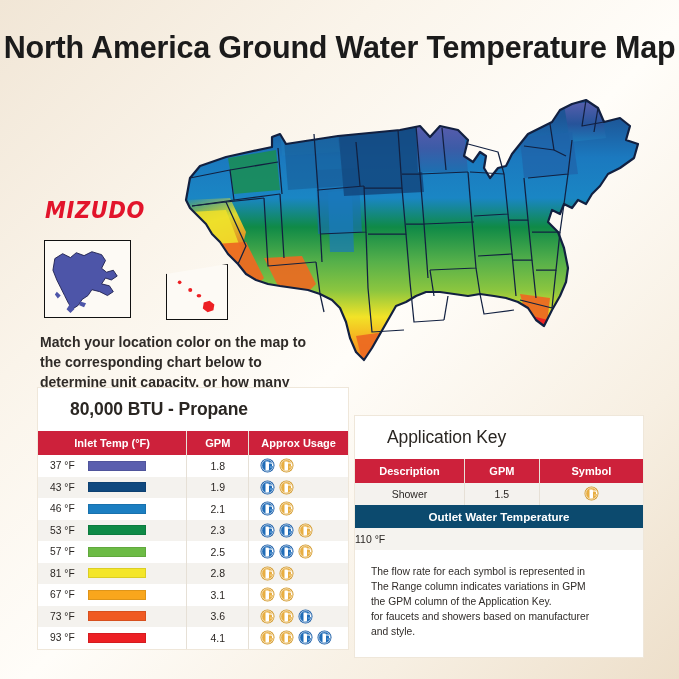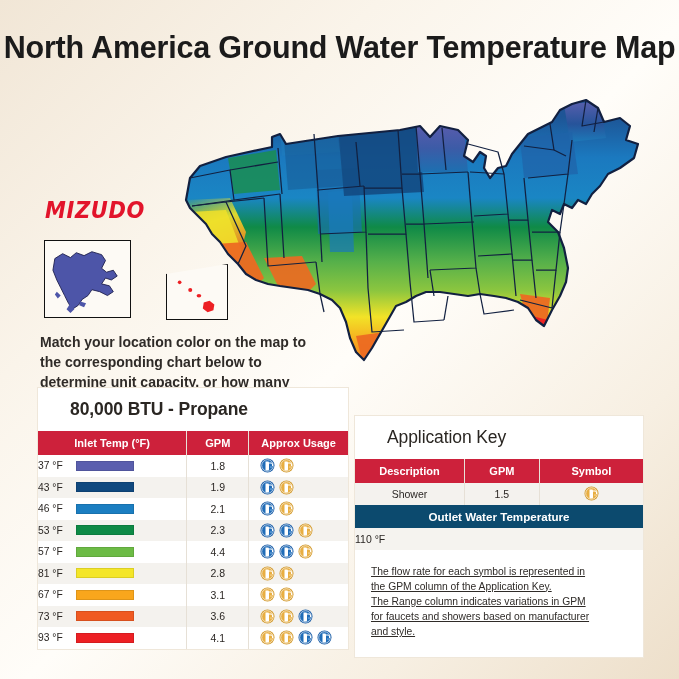--- a/index.html
+++ b/index.html
@@ -136,21 +136,21 @@
     border-right: 1px solid #e6e0d6;
     background: #ffffff;
   }
   table.grid td:last-child { border-right: none; }
   table.grid tr.alt td { background: #f4f2ee; }
 
   .temp-cell {
     display: flex;
     align-items: center;
     gap: 9px;
-    padding-left: 0;
+    padding-left: 12px;
   }
   .temp-label { width: 29px; text-align: left; font-size: 10.3px; }
   .swatch {
     height: 10px;
     width: 58px;
     border: 0.8px solid rgba(0,0,0,0.10);
   }
 
   .usage-cell {
     display: flex;
@@ -177,21 +177,21 @@
     padding: 5px 0;
     color: #2b2724;
   }
   #key-note {
     font-size: 10.3px;
     line-height: 1.47;
     color: #2f2b28;
     padding: 14px 16px 18px 16px;
     background: #ffffff;
   }
-  #key-note .nl { display: block; text-decoration: underline; }
+  #key-note .nl { display: block; }
 </style>
 </head>
 <body>
 
 <div id="page-title">North America Ground Water Temperature Map</div>
 
 <div id="map-area">
   <svg viewBox="0 0 500 290" xmlns="http://www.w3.org/2000/svg">
     <defs>
 
@@ -504,21 +504,21 @@
             </div>
           </td>
         </tr>
         <tr>
           <td>
             <div class="temp-cell">
               <span class="temp-label">57 °F</span>
               <span class="swatch" style="background: rgb(108, 187, 69);"></span>
             </div>
           </td>
-          <td>4.4</td>
+          <td>2.5</td>
           <td>
             <div class="usage-cell">
               <svg viewBox="0 0 30 30" class="badge">
                 <circle cx="15" cy="15" r="14" fill="#1d5fa8"></circle>
                 <circle cx="15" cy="15" r="11.6" fill="#1f6cb8" stroke="#ffffff" stroke-width="1.3"></circle>
                 <path d="M11 7 h5 a2 2 0 0 1 2 2 v14 a2 2 0 0 1 -2 2 h-5 z" fill="#ffffff"></path>
                 <path d="M18 10 h4 q3 0 3 3 v2" fill="none" stroke="#ffffff" stroke-width="2.1" stroke-linecap="round"></path>
                 <circle cx="22" cy="18" r="1.7" fill="#7fb4e2"></circle>
               </svg>
               <svg viewBox="0 0 30 30" class="badge">
@@ -696,18 +696,18 @@
               </svg>
             </div>
           </td>
         </tr>
       </tbody>
   </table>
   <div class="bar-header">Outlet Water Temperature</div>
   <div class="bar-value">110 °F</div>
   <div id="key-note">
       <span class="nl">The flow rate for each symbol is represented in</span>
+      <span class="nl">The Range column indicates variations in GPM</span>
       <span class="nl">the GPM column of the Application Key.</span>
-      <span class="nl">The Range column indicates variations in GPM</span>
       <span class="nl">for faucets and showers based on manufacturer</span>
       <span class="nl">and style.</span>
     </div>
 </div>
 
 </body></html>

